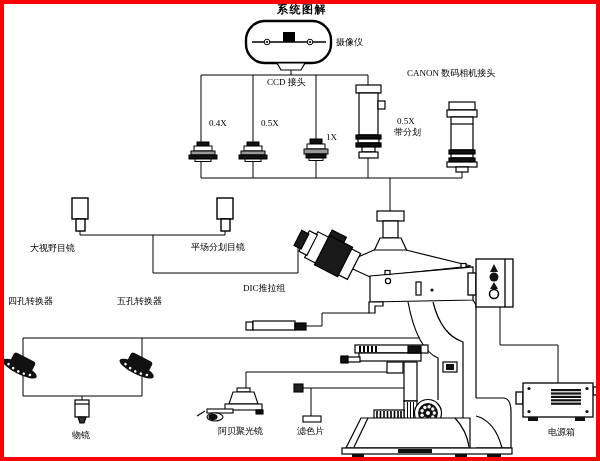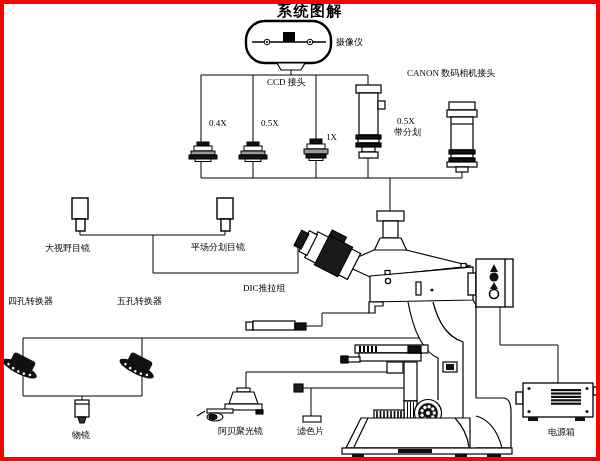--- a/index.html
+++ b/index.html
@@ -2,21 +2,21 @@
 <html><head>
 <meta charset="utf-8">
 <style>
   html,body{margin:0;padding:0;background:#e8e8e8;}
   #frame{position:relative;width:600px;height:461px;background:#ffffff;overflow:hidden;
          font-family:"DejaVu Sans",sans-serif;}
   #border-overlay{position:absolute;left:0;top:0;right:0;bottom:0;
          border:4px solid #fb0000;box-sizing:border-box;pointer-events:none;z-index:30;}
   svg.diagram{position:absolute;left:0;top:0;z-index:1;}
   .lbl{position:absolute;font-size:9px;line-height:11px;color:#000;white-space:nowrap;z-index:10;font-family:Liberation Serif, serif;}
-  .title{position:absolute;left:277px;top:2px;font-size:15px;font-weight:bold;
+  .title{position:absolute;left:277px;top:2px;font-size:11px;font-weight:bold;
          letter-spacing:1.5px;color:#000;z-index:10;white-space:nowrap;}
 </style>
 </head>
 <body>
 
 <div id="frame">
 
   <svg class="diagram" width="600" height="461" viewBox="0 0 600 461">
 
     <g stroke="#000" stroke-width="1" fill="none">
@@ -253,21 +253,21 @@
   <div class="lbl" style="left:336px;top:37px">摄像仪</div>
   <div class="lbl" style="left:407px;top:68px">CANON 数码相机接头</div>
   <div class="lbl" style="left:267px;top:77px">CCD 接头</div>
   <div class="lbl" style="left:209px;top:118px">0.4X</div>
   <div class="lbl" style="left:261px;top:118px">0.5X</div>
   <div class="lbl" style="left:326px;top:132px">1X</div>
   <div class="lbl" style="left:397px;top:116px">
     <div>0.5X</div>
     <div style="margin-left:-3px">带分划</div>
   </div>
-  <div class="lbl" style="left:45px;top:243px">大视野目镜</div>
+  <div class="lbl" style="left:30px;top:243px">大视野目镜</div>
   <div class="lbl" style="left:191px;top:242px">平场分划目镜</div>
   <div class="lbl" style="left:243px;top:283px">DIC推拉组</div>
   <div class="lbl" style="left:8px;top:296px">四孔转换器</div>
   <div class="lbl" style="left:117px;top:296px">五孔转换器</div>
   <div class="lbl" style="left:72px;top:430px">物镜</div>
   <div class="lbl" style="left:218px;top:426px">阿贝聚光镜</div>
   <div class="lbl" style="left:297px;top:426px">滤色片</div>
   <div class="lbl" style="left:548px;top:427px">电源箱</div>
 
   <div id="border-overlay"></div>

